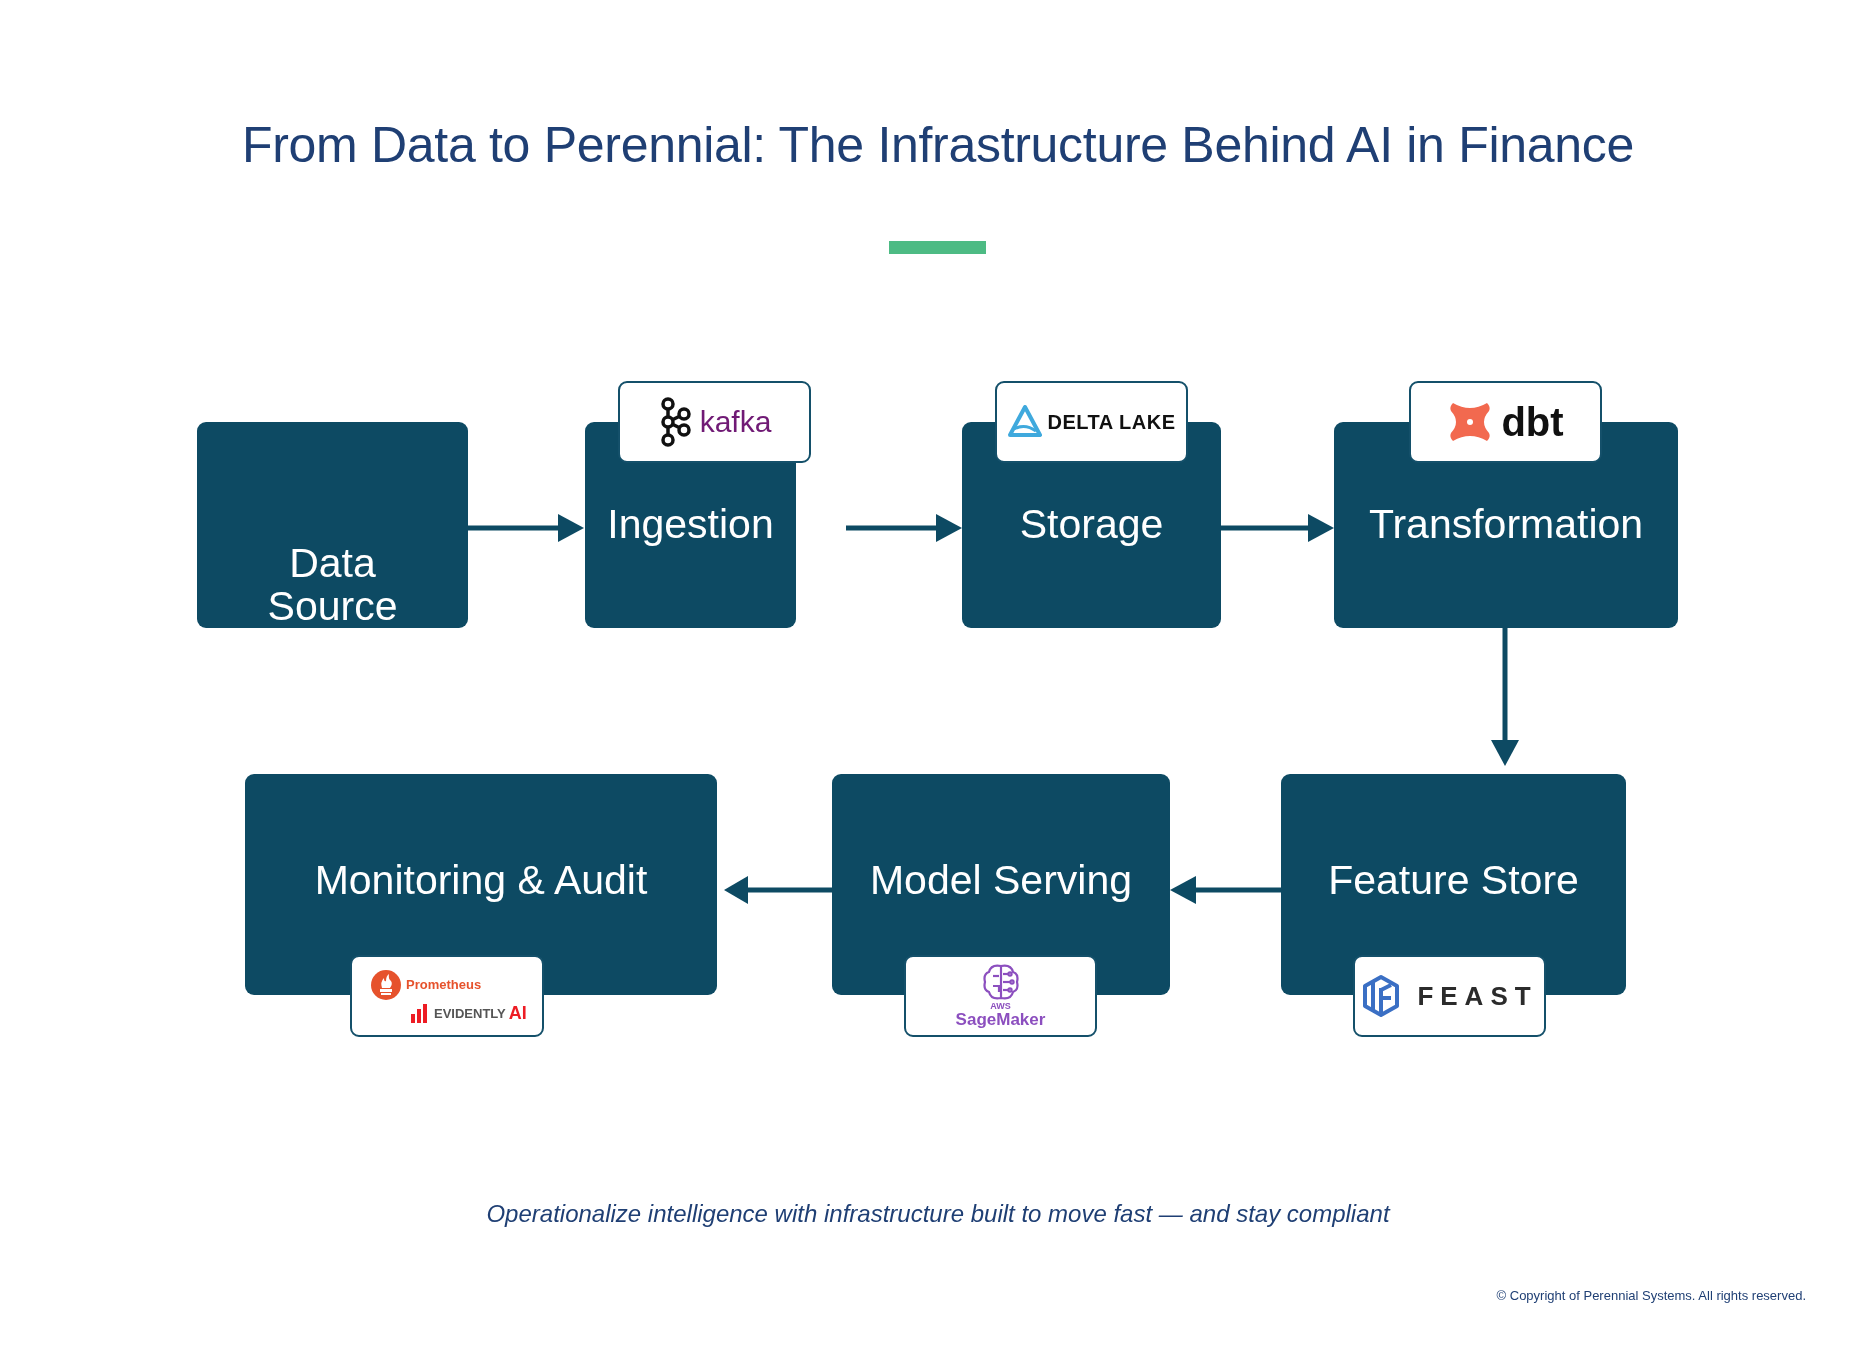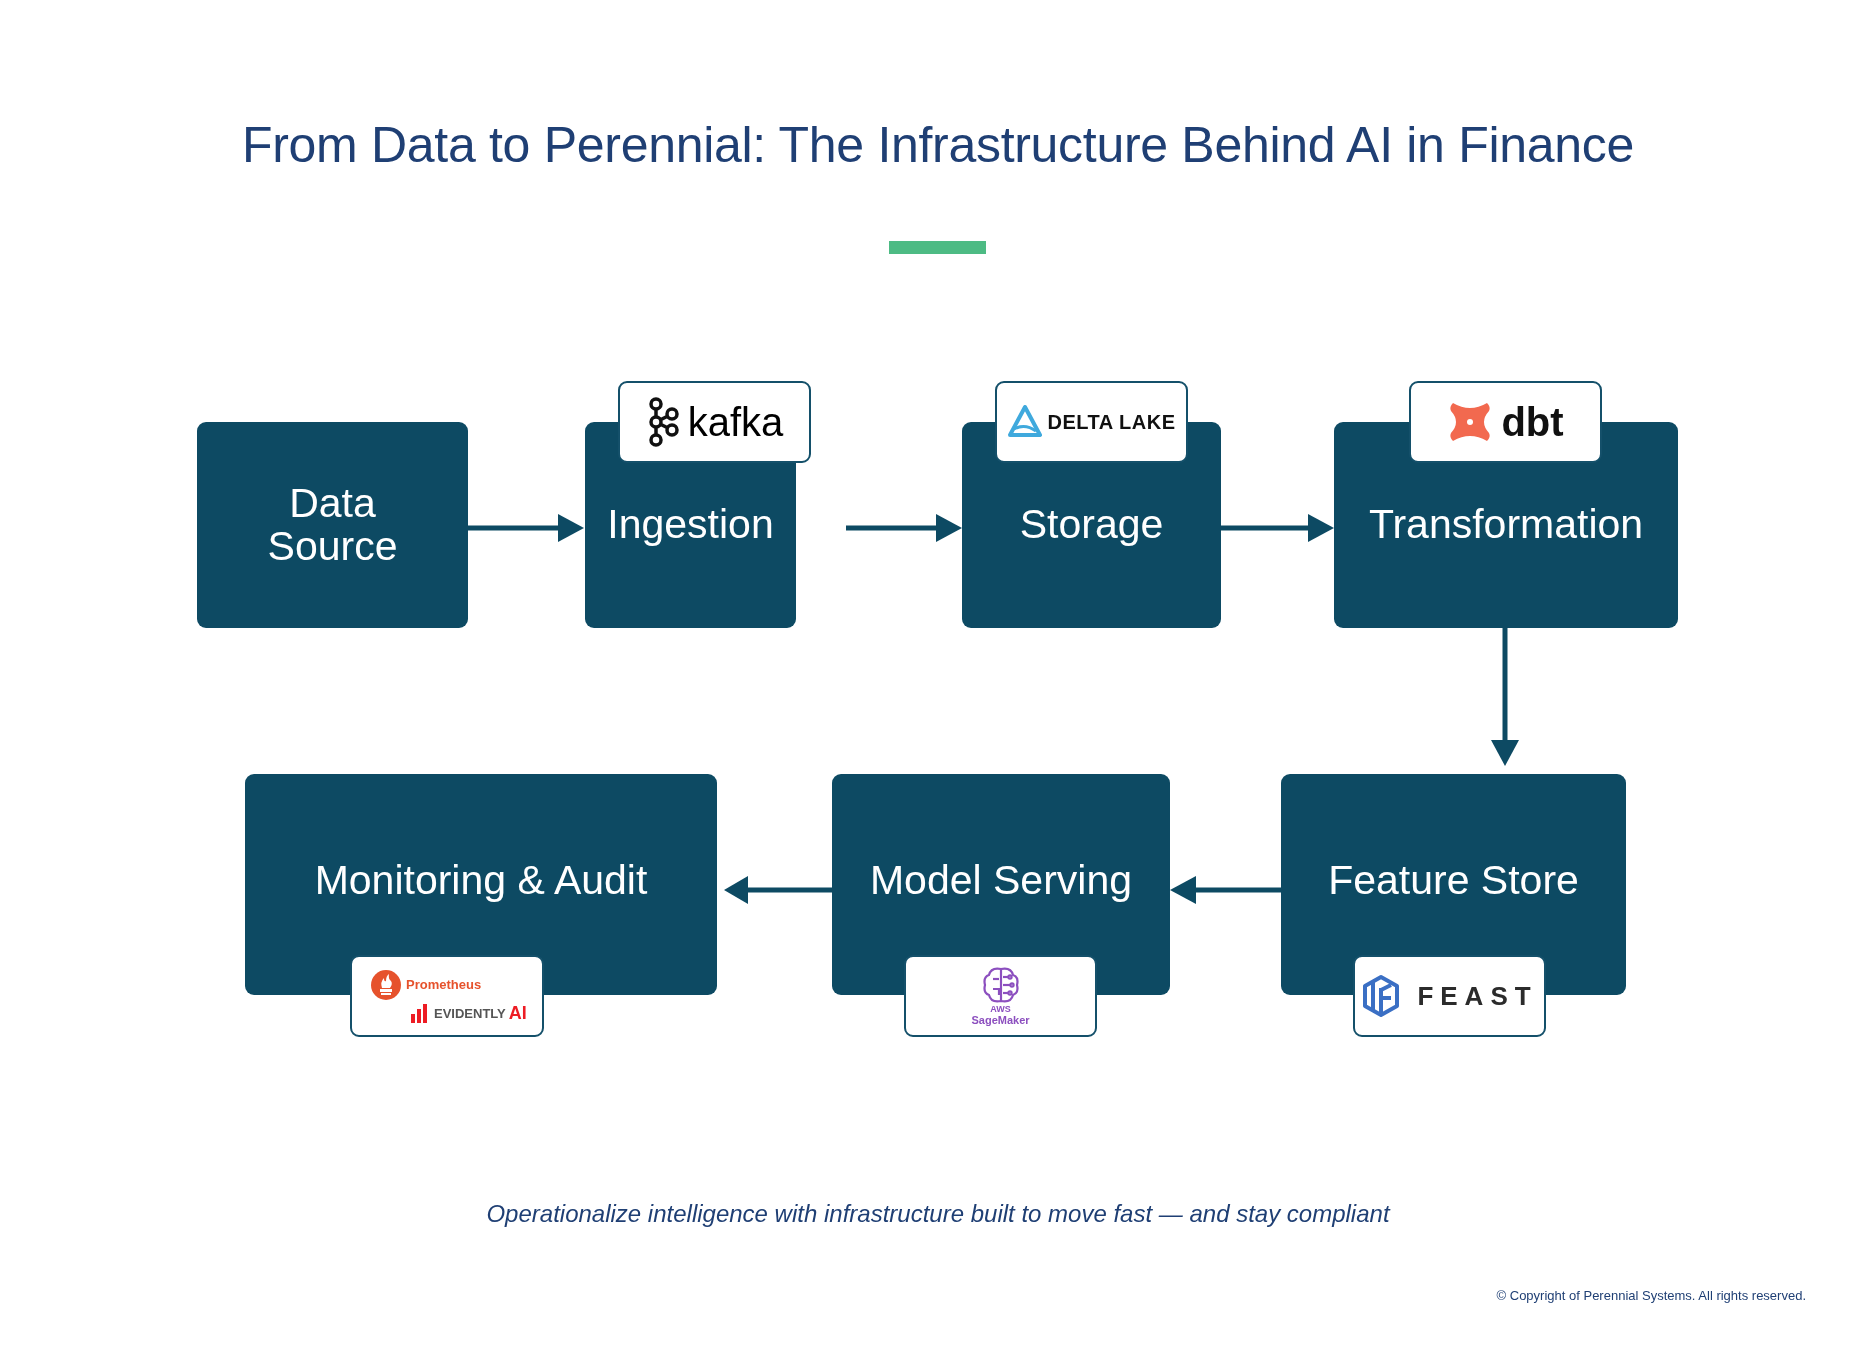--- a/index.html
+++ b/index.html
@@ -49,21 +49,21 @@
       <line x1="1281" y1="890" x2="1194" y2="890" stroke-width="5"></line>
       <polygon points="1196,876 1170,890 1196,904" stroke="none"></polygon>
     </g>
     <g>
       <line x1="832" y1="890" x2="746" y2="890" stroke-width="5"></line>
       <polygon points="748,876 724,890 748,904" stroke="none"></polygon>
     </g>
   </g>
 </svg>
 
-<div class="stage" style="left:197px;top:422px;width:271px;height:206px;">
+<div class="stage" style="left:197px;top:422px;width:271px;height:206px;align-items:flex-end;">
   <div>
     <span class="label">Data</span>
     <span class="label">Source</span>
   </div>
 </div>
 
 <div class="stage" style="left:585px;top:422px;width:211px;height:206px;">
   <span>Ingestion</span>
 </div>
 <div class="badge" style="left:618px;top:381px;">
@@ -73,21 +73,21 @@
         <circle cx="10" cy="25" r="5"></circle>
         <circle cx="10" cy="43" r="5"></circle>
       <circle cx="26" cy="17" r="5"></circle>
         <circle cx="26" cy="33" r="5"></circle>
       <line x1="10" y1="12" x2="10" y2="20"></line>
         <line x1="10" y1="30" x2="10" y2="38"></line>
       <line x1="14" y1="23" x2="22" y2="19"></line>
         <line x1="14" y1="27" x2="22" y2="31"></line>
     </g>
   </svg>
-  <span style="font-size:40px;color:#000000;margin-left:8px;">kafka</span>
+  <span style="font-size:30px;color:#701a75;margin-left:8px;">kafka</span>
 </div>
 
 <div class="stage" style="left:962px;top:422px;width:259px;height:206px;">
   <span>Storage</span>
 </div>
 <div class="badge" style="left:995px;top:381px;">
   <svg width="34" height="34" viewBox="0 0 34 34">
     <path d="M17 2 L32 30 L2 30 Z" fill="none" stroke="#3fa9dd" stroke-width="4" stroke-linejoin="round"></path>
     <path d="M6 24 Q17 18 28 26" fill="none" stroke="#3fa9dd" stroke-width="3"></path>
   </svg>
@@ -139,21 +139,21 @@
         <path d="M12 24 h6 v6"></path>
         <path d="M22 12 h6"></path>
         <path d="M22 20 h8"></path>
         <path d="M22 28 h6"></path>
       <circle cx="29" cy="12" r="1.6"></circle>
         <circle cx="31" cy="20" r="1.6"></circle>
         <circle cx="29" cy="28" r="1.6"></circle>
     </g>
   </svg>
   <span class="logo-text" style="font-size:9px;color:#8c4fbf;line-height:1;">AWS</span>
-  <span class="logo-text" style="font-size:11px;color:#8c4fbf;line-height:1.1;">SageMaker</span>
+  <span class="logo-text" style="font-size:17px;color:#8c4fbf;line-height:1.1;">SageMaker</span>
 </div>
 
 <div class="stage" style="left:1281px;top:774px;width:345px;height:221px;padding-bottom:8px;">
   <span>Feature Store</span>
 </div>
 <div class="badge" style="left:1353px;top:955px;">
   <svg width="40" height="44" viewBox="0 0 40 44">
     <g fill="none" stroke="#3a6fc4" stroke-width="4" stroke-linejoin="round">
       <path d="M20 3 L36 12 V32 L20 41 L4 32 V12 Z"></path>
       <path d="M12 8 V36"></path>

